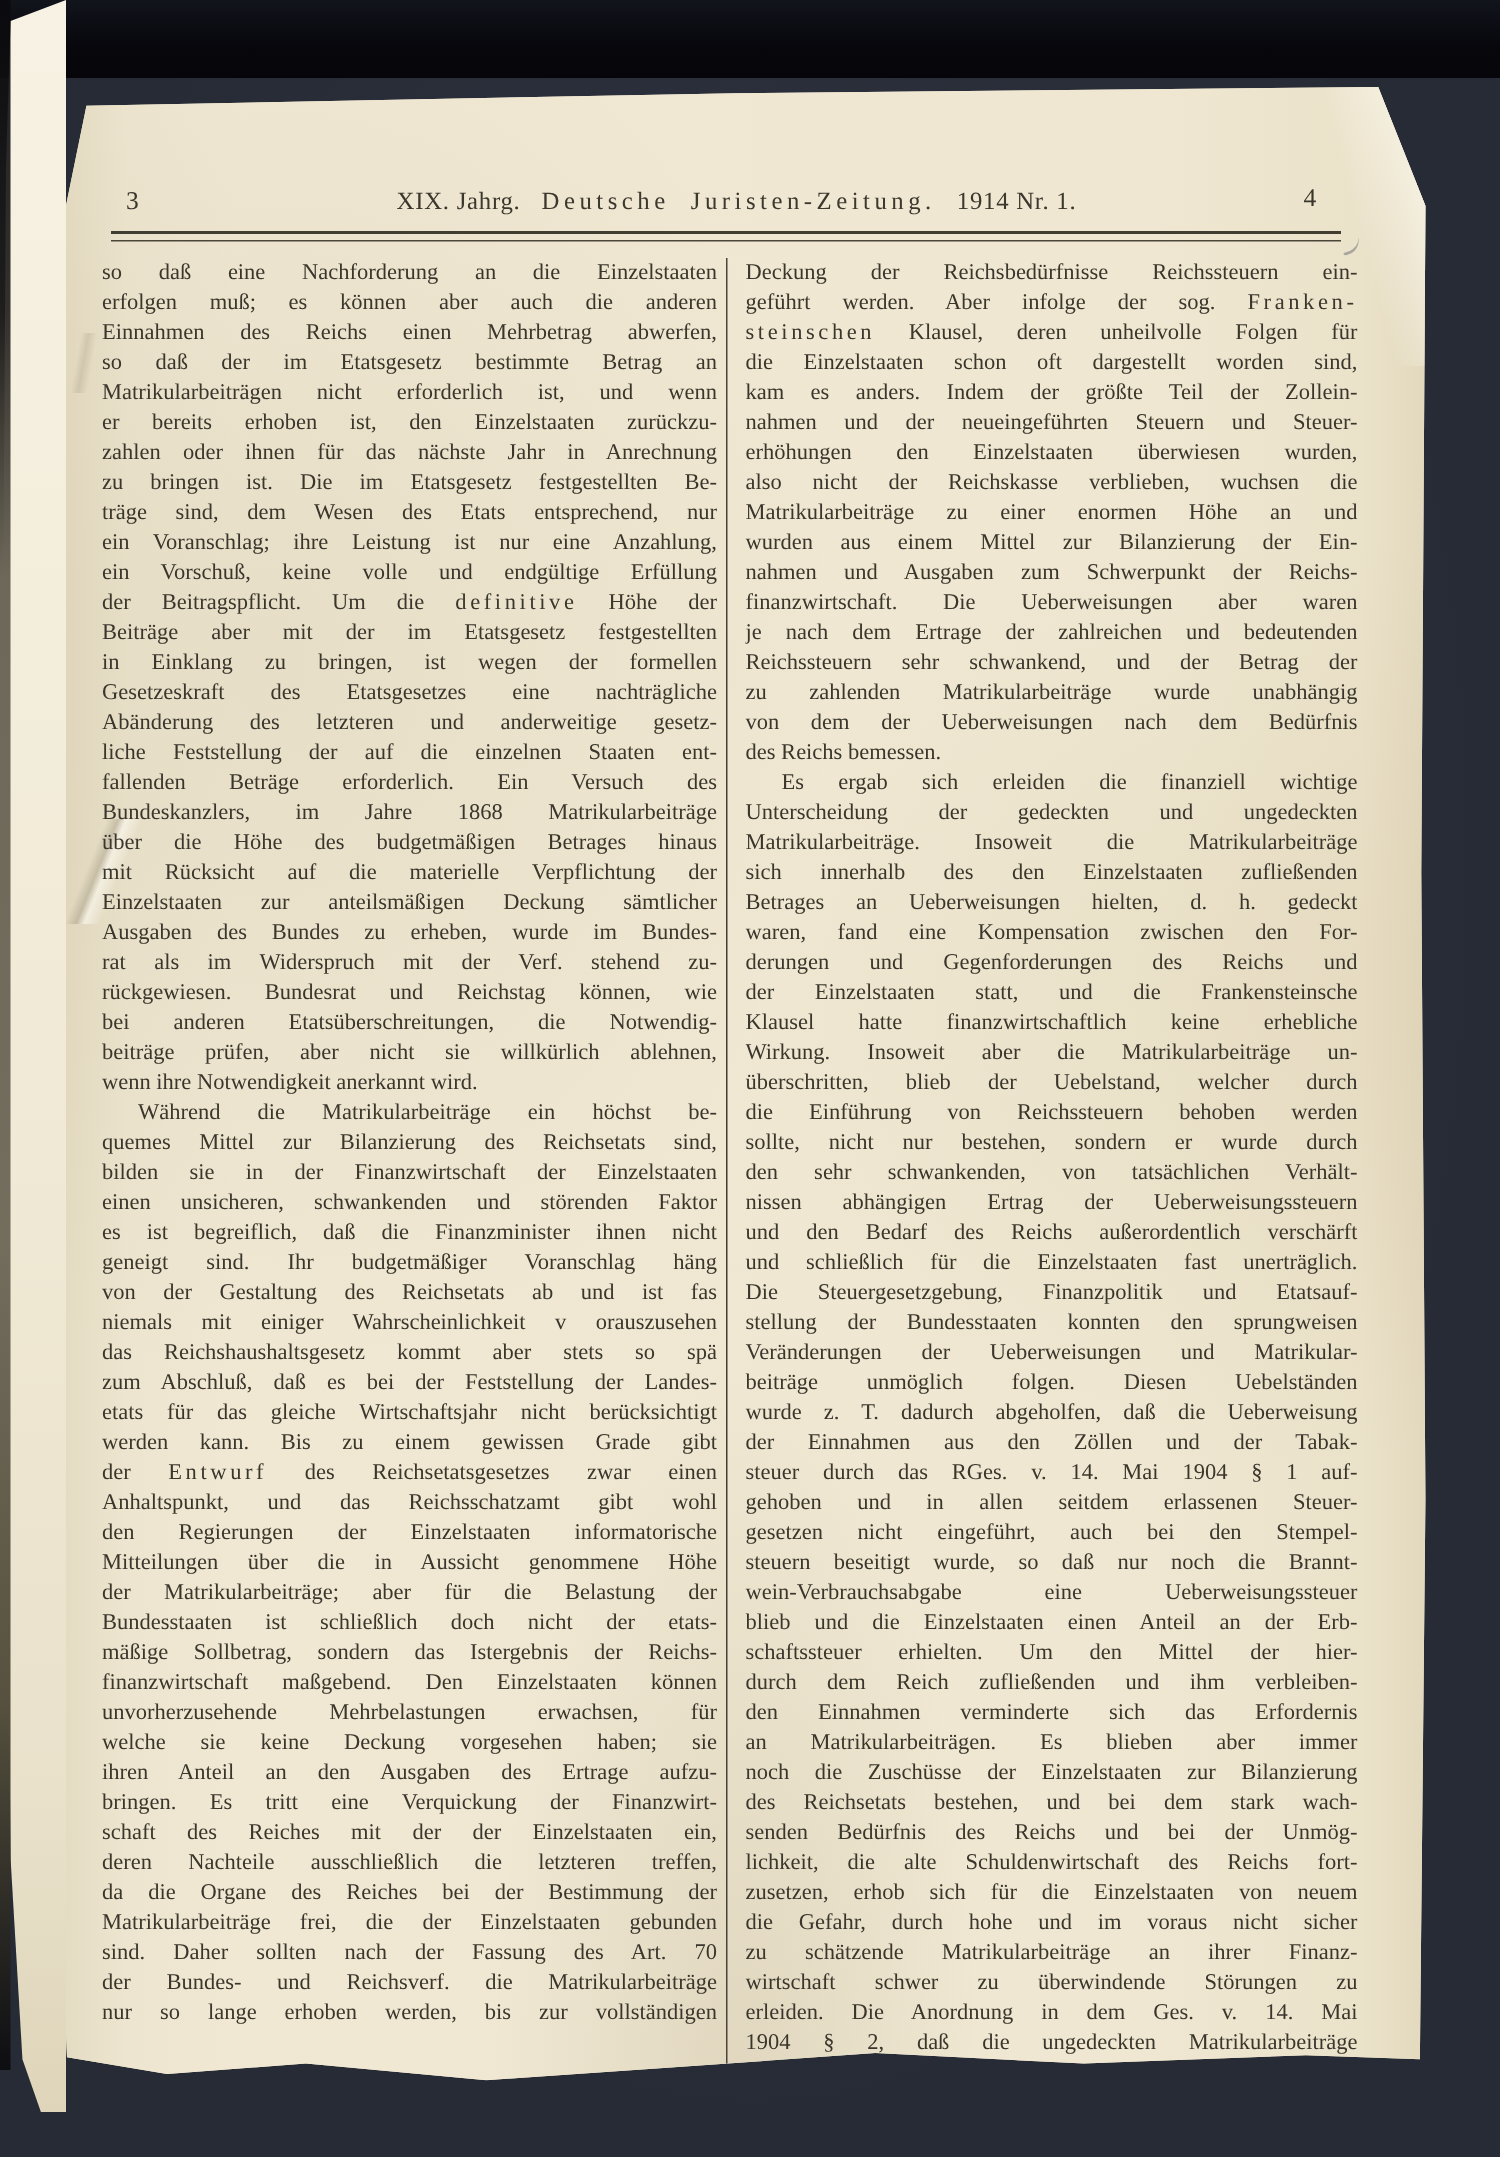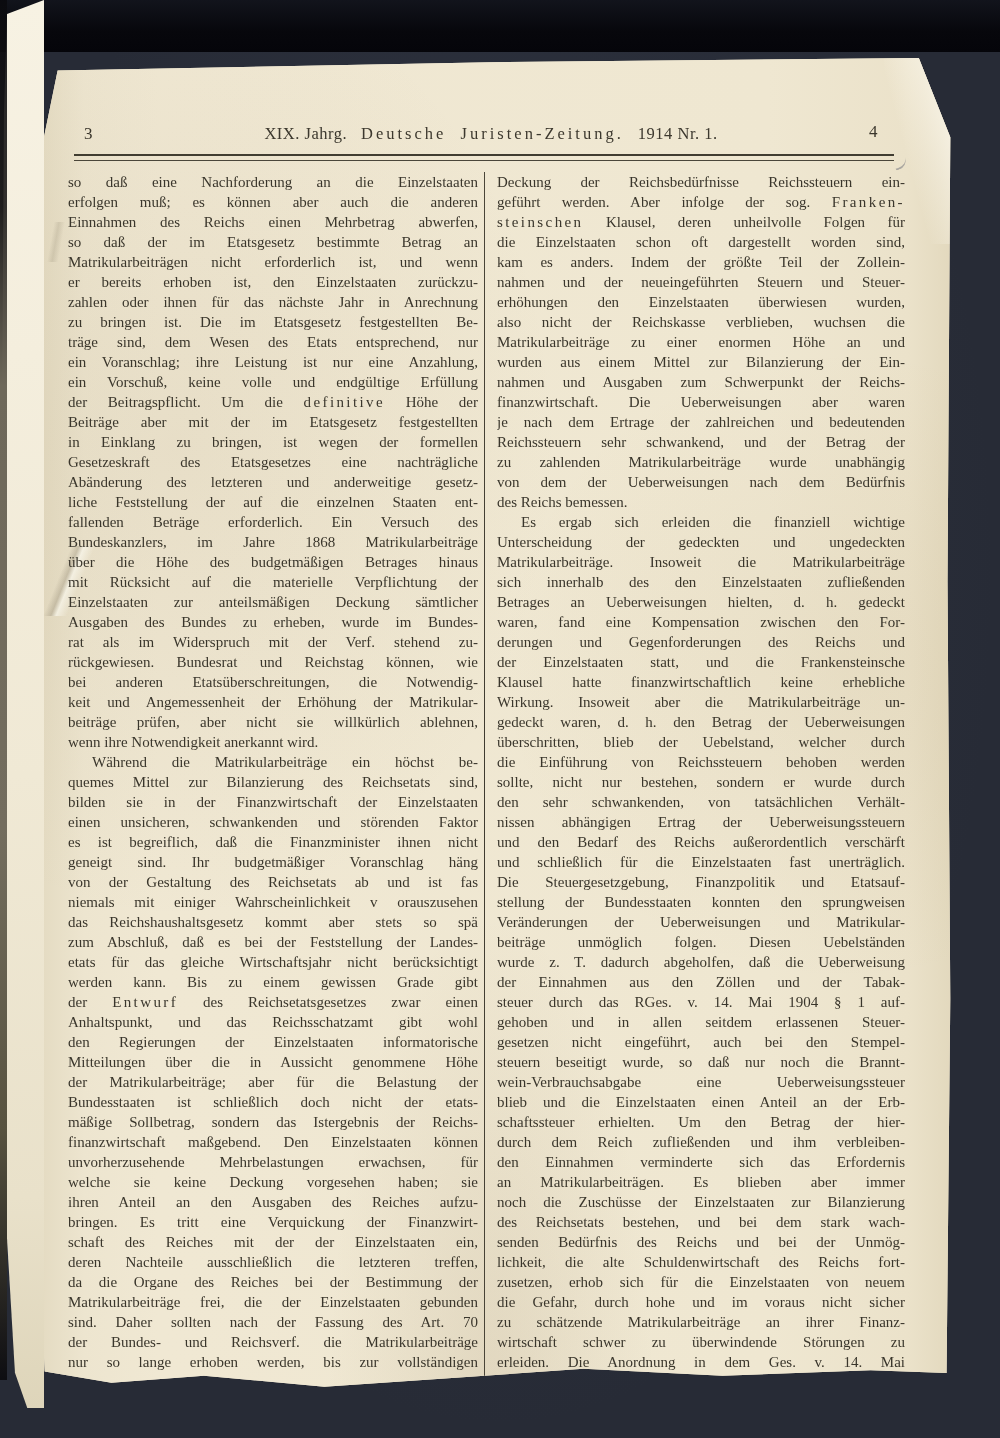--- a/index.html
+++ b/index.html
@@ -154,21 +154,20 @@
         <div class="tline">liche Feststellung der auf die einzelnen Staaten ent-</div>
         <div class="tline">fallenden Beträge erforderlich. Ein Versuch des</div>
         <div class="tline">Bundeskanzlers, im Jahre 1868 Matrikularbeiträge</div>
         <div class="tline">über die Höhe des budgetmäßigen Betrages hinaus</div>
         <div class="tline">mit Rücksicht auf die materielle Verpflichtung der</div>
         <div class="tline">Einzelstaaten zur anteilsmäßigen Deckung sämtlicher</div>
         <div class="tline">Ausgaben des Bundes zu erheben, wurde im Bundes-</div>
         <div class="tline">rat als im Widerspruch mit der Verf. stehend zu-</div>
         <div class="tline">rückgewiesen. Bundesrat und Reichstag können, wie</div>
         <div class="tline">bei anderen Etatsüberschreitungen, die Notwendig-</div>
-        <div class="tline">keit und Angemessenheit der Erhöhung der Matrikular-</div>
         <div class="tline">beiträge prüfen, aber nicht sie willkürlich ablehnen,</div>
         <div class="tline final">wenn ihre Notwendigkeit anerkannt wird.</div>
         <div class="tline indent">Während die Matrikularbeiträge ein höchst be-</div>
         <div class="tline">quemes Mittel zur Bilanzierung des Reichsetats sind,</div>
         <div class="tline">bilden sie in der Finanzwirtschaft der Einzelstaaten</div>
         <div class="tline">einen unsicheren, schwankenden und störenden Faktor</div>
         <div class="tline">es ist begreiflich, daß die Finanzminister ihnen nicht</div>
         <div class="tline">geneigt sind. Ihr budgetmäßiger Voranschlag häng</div>
         <div class="tline">von der Gestaltung des Reichsetats ab und ist fas</div>
         <div class="tline">niemals mit einiger Wahrscheinlichkeit v orauszusehen</div>
@@ -179,21 +178,21 @@
         <div class="tline">der <span class="sperr">Entwurf</span> des Reichsetatsgesetzes zwar einen</div>
         <div class="tline">Anhaltspunkt, und das Reichsschatzamt gibt wohl</div>
         <div class="tline">den Regierungen der Einzelstaaten informatorische</div>
         <div class="tline">Mitteilungen über die in Aussicht genommene Höhe</div>
         <div class="tline">der Matrikularbeiträge; aber für die Belastung der</div>
         <div class="tline">Bundesstaaten ist schließlich doch nicht der etats-</div>
         <div class="tline">mäßige Sollbetrag, sondern das Istergebnis der Reichs-</div>
         <div class="tline">finanzwirtschaft maßgebend. Den Einzelstaaten können</div>
         <div class="tline">unvorherzusehende Mehrbelastungen erwachsen, für</div>
         <div class="tline">welche sie keine Deckung vorgesehen haben; sie</div>
-        <div class="tline">ihren Anteil an den Ausgaben des Reiches aufzu-</div>
+        <div class="tline">ihren Anteil an den Ausgaben des Ertrage aufzu-</div>
         <div class="tline">bringen. Es tritt eine Verquickung der Finanzwirt-</div>
         <div class="tline">schaft des Reiches mit der der Einzelstaaten ein,</div>
         <div class="tline">deren Nachteile ausschließlich die letzteren treffen,</div>
         <div class="tline">da die Organe des Reiches bei der Bestimmung der</div>
         <div class="tline">Matrikularbeiträge frei, die der Einzelstaaten gebunden</div>
         <div class="tline">sind. Daher sollten nach der Fassung des Art. 70</div>
         <div class="tline">der Bundes- und Reichsverf. die Matrikularbeiträge</div>
         <div class="tline">nur so lange erhoben werden, bis zur vollständigen</div>
       </div>
     <div class="col-divider"></div>
@@ -218,41 +217,40 @@
         <div class="tline indent">Es ergab sich erleiden die finanziell wichtige</div>
         <div class="tline">Unterscheidung der gedeckten und ungedeckten</div>
         <div class="tline">Matrikularbeiträge. Insoweit die Matrikularbeiträge</div>
         <div class="tline">sich innerhalb des den Einzelstaaten zufließenden</div>
         <div class="tline">Betrages an Ueberweisungen hielten, d. h. gedeckt</div>
         <div class="tline">waren, fand eine Kompensation zwischen den For-</div>
         <div class="tline">derungen und Gegenforderungen des Reichs und</div>
         <div class="tline">der Einzelstaaten statt, und die Frankensteinsche</div>
         <div class="tline">Klausel hatte finanzwirtschaftlich keine erhebliche</div>
         <div class="tline">Wirkung. Insoweit aber die Matrikularbeiträge un-</div>
-        <div class="tline">gedeckt waren, d. h. den Betrag der Ueberweisungen</div>
         <div class="tline">überschritten, blieb der Uebelstand, welcher durch</div>
         <div class="tline">die Einführung von Reichssteuern behoben werden</div>
         <div class="tline">sollte, nicht nur bestehen, sondern er wurde durch</div>
         <div class="tline">den sehr schwankenden, von tatsächlichen Verhält-</div>
         <div class="tline">nissen abhängigen Ertrag der Ueberweisungssteuern</div>
         <div class="tline">und den Bedarf des Reichs außerordentlich verschärft</div>
         <div class="tline">und schließlich für die Einzelstaaten fast unerträglich.</div>
         <div class="tline">Die Steuergesetzgebung, Finanzpolitik und Etatsauf-</div>
         <div class="tline">stellung der Bundesstaaten konnten den sprungweisen</div>
         <div class="tline">Veränderungen der Ueberweisungen und Matrikular-</div>
         <div class="tline">beiträge unmöglich folgen. Diesen Uebelständen</div>
         <div class="tline">wurde z. T. dadurch abgeholfen, daß die Ueberweisung</div>
         <div class="tline">der Einnahmen aus den Zöllen und der Tabak-</div>
         <div class="tline">steuer durch das RGes. v. 14. Mai 1904 § 1 auf-</div>
         <div class="tline">gehoben und in allen seitdem erlassenen Steuer-</div>
         <div class="tline">gesetzen nicht eingeführt, auch bei den Stempel-</div>
         <div class="tline">steuern beseitigt wurde, so daß nur noch die Brannt-</div>
         <div class="tline">wein-Verbrauchsabgabe eine Ueberweisungssteuer</div>
         <div class="tline">blieb und die Einzelstaaten einen Anteil an der Erb-</div>
-        <div class="tline">schaftssteuer erhielten. Um den Betrag der hier-</div>
+        <div class="tline">schaftssteuer erhielten. Um den Mittel der hier-</div>
         <div class="tline">durch dem Reich zufließenden und ihm verbleiben-</div>
         <div class="tline">den Einnahmen verminderte sich das Erfordernis</div>
         <div class="tline">an Matrikularbeiträgen. Es blieben aber immer</div>
         <div class="tline">noch die Zuschüsse der Einzelstaaten zur Bilanzierung</div>
         <div class="tline">des Reichsetats bestehen, und bei dem stark wach-</div>
         <div class="tline">senden Bedürfnis des Reichs und bei der Unmög-</div>
         <div class="tline">lichkeit, die alte Schuldenwirtschaft des Reichs fort-</div>
         <div class="tline">zusetzen, erhob sich für die Einzelstaaten von neuem</div>
         <div class="tline">die Gefahr, durch hohe und im voraus nicht sicher</div>
         <div class="tline">zu schätzende Matrikularbeiträge an ihrer Finanz-</div>

